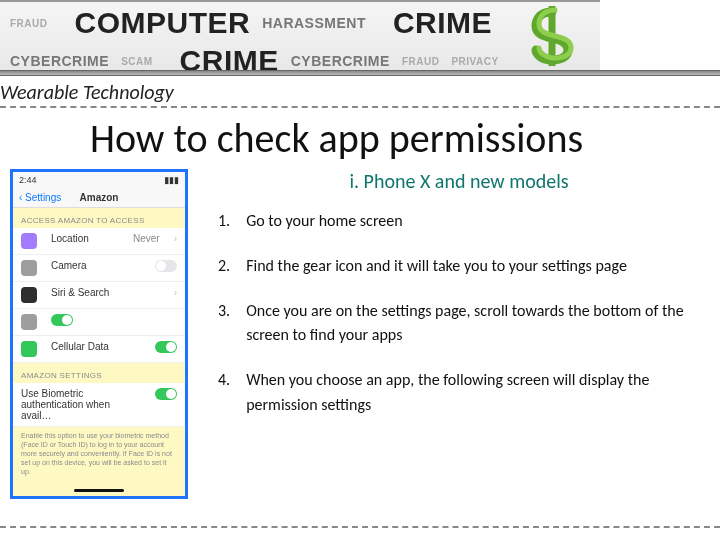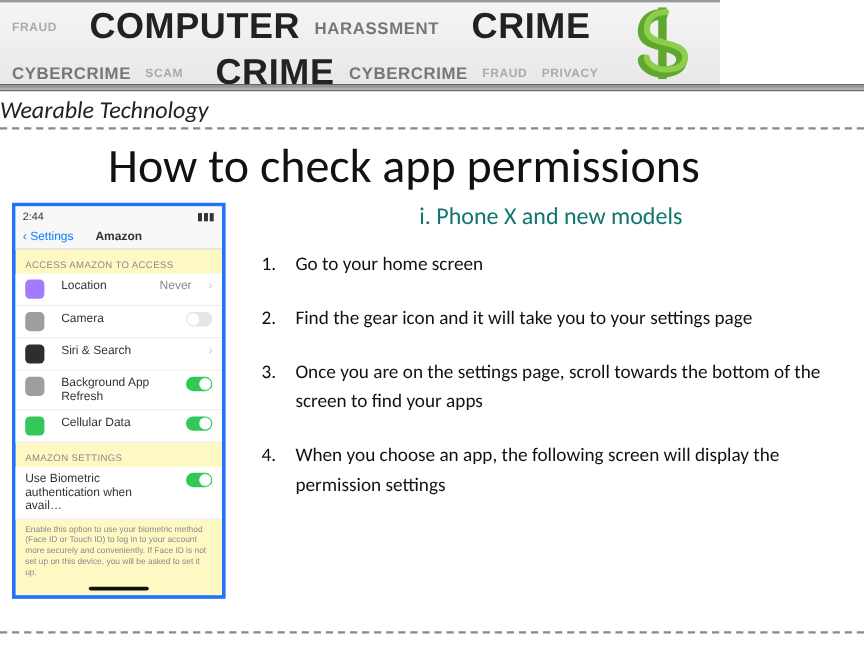--- a/index.html
+++ b/index.html
@@ -224,21 +224,20 @@
       <span class="lbl">Camera</span>
       <span class="toggle off"></span>
     </div>
     <div class="ph-row">
       <span class="ico" style="background:#2e2e2e"></span>
       <span class="lbl">Siri &amp; Search</span>
       <span class="chev">›</span>
     </div>
     <div class="ph-row">
       <span class="ico" style="background:#9e9e9e"></span>
-      <span class="lbl">Background App Refresh</span>
       <span class="toggle on"></span>
     </div>
     <div class="ph-row">
       <span class="ico" style="background:#34c759"></span>
       <span class="lbl">Cellular Data</span>
       <span class="toggle on"></span>
     </div>
 
     <div class="ph-section">AMAZON SETTINGS</div>
     <div class="ph-row">

